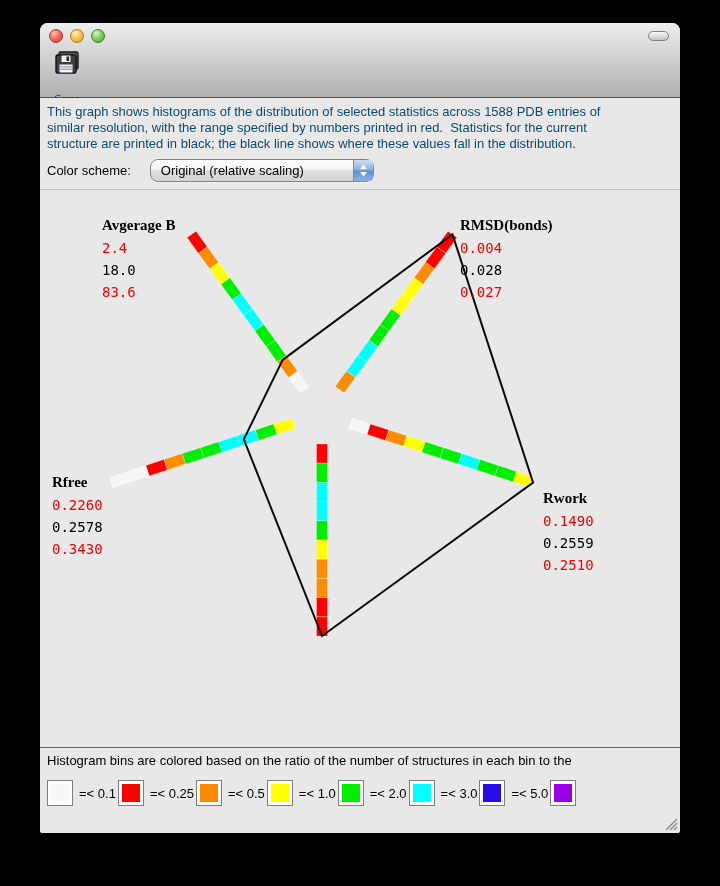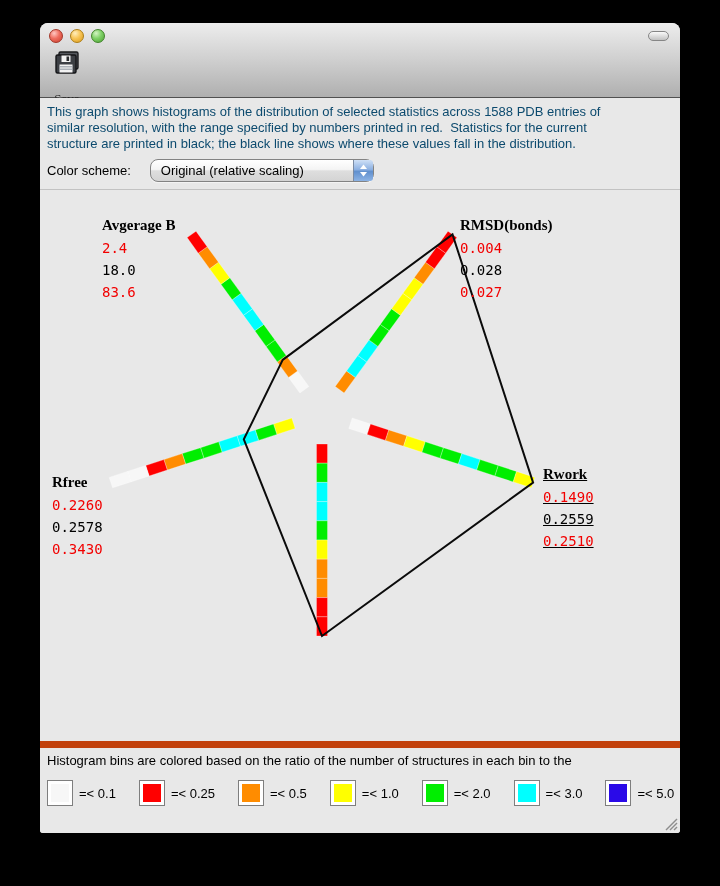--- a/index.html
+++ b/index.html
@@ -40,37 +40,37 @@
          border-radius:8px;background:linear-gradient(180deg,#ffffff 0%,#f4f4f4 45%,#dedede 52%,#d4d4d4 100%);
          box-shadow:0 1px 1px rgba(255,255,255,.6);}
   .popup-text{position:absolute;left:10px;top:3px;font-size:13px;color:#000;}
   .popup-cap{position:absolute;right:0;top:0;width:20px;height:21px;border-radius:0 3px 3px 0;
              border-left:1px solid #7b8ba3;
              background:linear-gradient(180deg,#cfe0f6 0%,#8db1e2 45%,#6190ce 55%,#8cb3e5 100%);
              display:flex;align-items:center;justify-content:center;}
 
   
   .plot-panel{position:relative;width:100%;height:558px;background:#E8E8E8;
-              border-bottom:7px solid #c2410c;}
+              border-bottom:1px solid #c2410c;}
   #plot-svg{position:absolute;left:0;top:0;}
   .metric{position:absolute;z-index:2;}
   .metric-name{font-family:"Liberation Serif",serif;font-weight:bold;font-size:15px;color:#000;margin-bottom:3px;}
   .metric-val{font-family:"DejaVu Sans Mono",monospace;font-size:14px;line-height:22px;}
   .metric-val.red{color:#F20000;}
   .metric-val.black{color:#000;}
   .m0{left:62px;top:27px;}
   .m1{left:420px;top:27px;}
-  .m2{left:503px;top:276px;text-decoration:underline;}
+  .m2{left:503px;top:300px;}
   .m3{left:242px;top:449px;}
   .m4{left:12px;top:284px;}
 
   
   .legend-panel{position:relative;width:100%;height:85px;background:#E8E8E8;padding:5px 0 0 7px;}
   .legend-line{font-size:13px;line-height:16px;color:#000;white-space:pre;}
-  .legend-row{display:flex;align-items:center;margin-top:11px;gap:23px;}
+  .legend-row{display:flex;align-items:center;margin-top:11px;gap:2px;}
   .legend-item{display:flex;align-items:center;gap:6px;}
   .legend-box{width:26px;height:26px;border:1px solid #7e7e7e;background:#fff;
               display:flex;align-items:center;justify-content:center;}
   .legend-swatch{width:18px;height:18px;}
   .legend-label{font-size:13px;color:#000;white-space:nowrap;}
   .grip{position:absolute;right:2px;bottom:2px;}
 </style>
 </head>
 <body>
 

